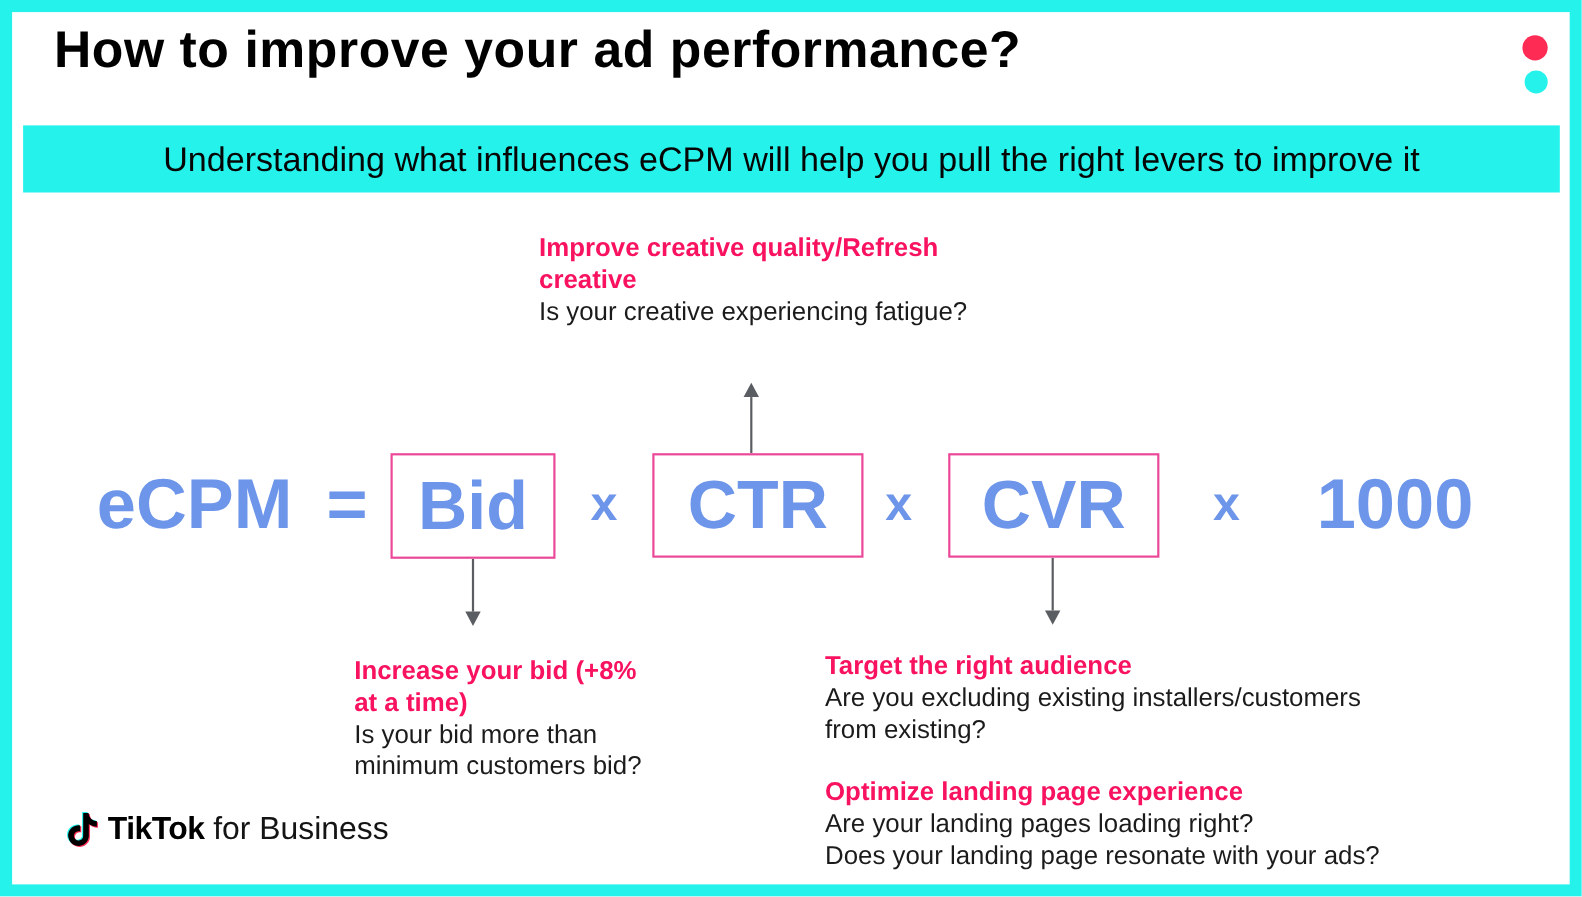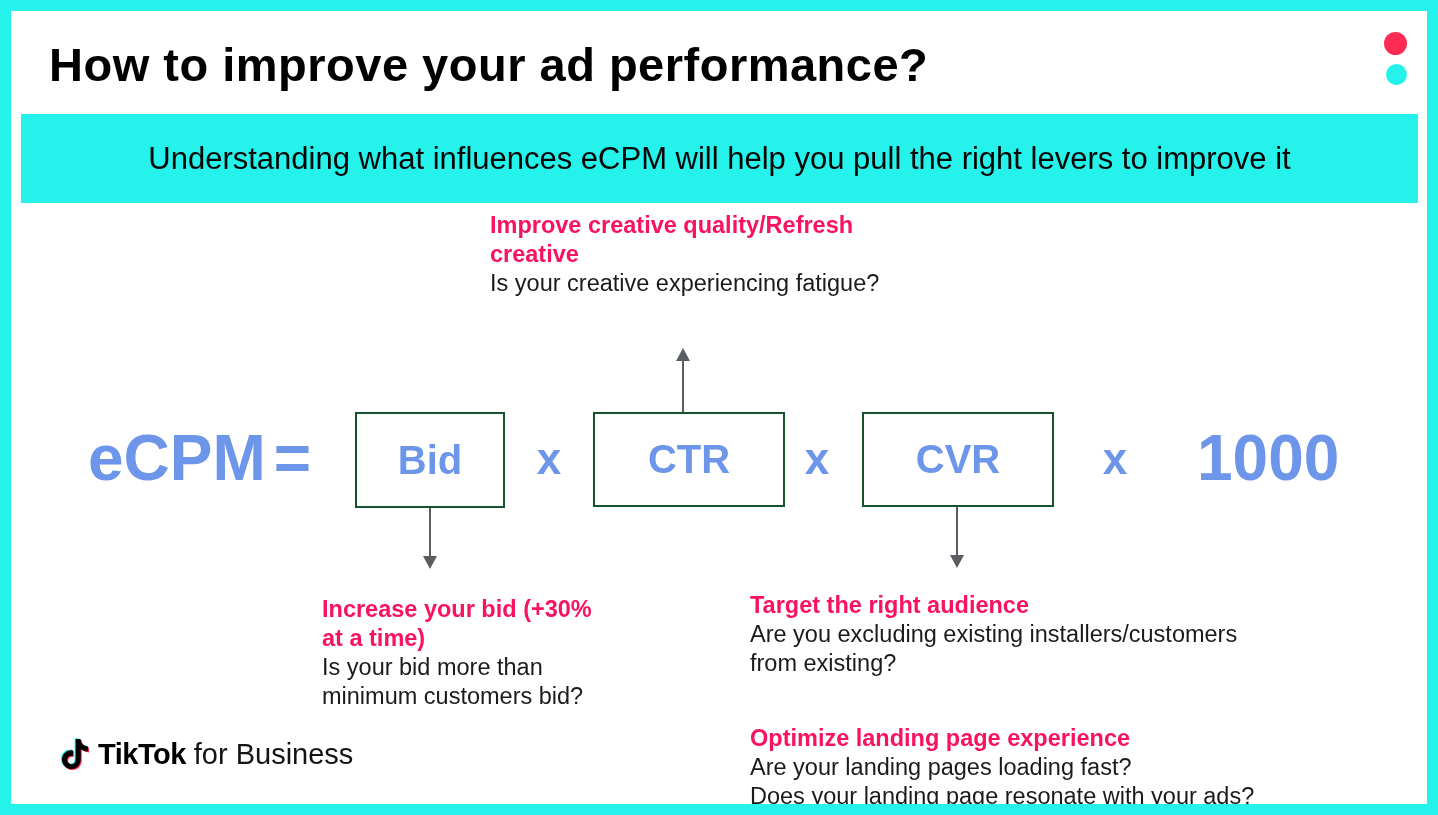--- a/index.html
+++ b/index.html
@@ -10,44 +10,44 @@
   body{background:#d8d8d8;font-family:"Liberation Sans",sans-serif;}
   .slide{
     position:relative;width:1438px;height:815px;background:#fff;overflow:hidden;
   }
   .frame{
     position:absolute;inset:0;border:11px solid var(--cyan,#24F2EB);
     pointer-events:none;z-index:50;
   }
   .title{
     position:absolute;left:49px;top:16px;font-size:47px;line-height:58px;
-    font-weight:800;color:#000;letter-spacing:.5px;white-space:nowrap;margin-top:20px;
+    font-weight:800;color:#000;letter-spacing:.5px;white-space:nowrap;
   }
   .dot{position:absolute;border-radius:50%;}
   .dot-red{left:1384px;top:32px;width:23px;height:23px;background:var(--red-dot,#FE2C55);}
   .dot-cyan{left:1386px;top:64px;width:21px;height:21px;background:var(--cyan,#24F2EB);}
   .banner{
-    position:absolute;left:21px;top:114px;width:1397px;height:89px;
+    position:absolute;left:21px;top:114px;width:1397px;height:61px;
     background:var(--cyan,#24F2EB);display:flex;align-items:center;justify-content:center;
   }
   .banner span{font-size:31px;color:#060606;white-space:nowrap;}
   .note{position:absolute;font-size:23.5px;line-height:29px;color:#1b1b1b;}
   .note .h{font-weight:700;color:var(--pink,#F8125F);}
   .note-creative{left:490px;top:211px;}
   .note-bid{left:322px;top:595px;}
   .note-cvr{left:750px;top:591px;}
-  .note .sect2{margin-top:46px;}
+  .note .sect2{margin-top:27px;}
   .formula-lhs{
-    position:absolute;left:88px;top:424px;display:flex;gap:8px;
+    position:absolute;left:88px;top:424px;display:flex;gap:31px;
     font-size:64px;line-height:68px;font-weight:700;color:var(--blue,#6D95E9);
   }
   .term-box{
-    position:absolute;border:2px solid #14532d;background:#fff;
+    position:absolute;border:2px solid #ec4899;background:#fff;
     display:flex;align-items:center;justify-content:center;
-    font-size:40px;font-weight:700;color:var(--blue,#6D95E9);
+    font-size:62px;font-weight:700;color:var(--blue,#6D95E9);
   }
   .box-bid{left:355px;top:412px;width:150px;height:96px;}
   .box-ctr{left:593px;top:412px;width:192px;height:95px;}
   .box-cvr{left:862px;top:412px;width:192px;height:95px;}
   .mult{
     position:absolute;top:429px;width:44px;text-align:center;
     font-size:44px;line-height:60px;font-weight:700;color:var(--blue,#6D95E9);
   }
   .x1{left:527px;} .x2{left:795px;} .x3{left:1093px;}
   .constant{
@@ -118,35 +118,35 @@
     <span>CTR</span>
   </div>
   <span class="mult x2">x</span>
   <div class="term-box box-cvr">
     <span>CVR</span>
   </div>
   <span class="mult x3">x</span>
   <div class="constant">1000</div>
 
   <div class="note note-bid">
-    <div class="h">Increase your bid (+30%</div>
+    <div class="h">Increase your bid (+8%</div>
     <div class="h">at a time)</div>
     <div>Is your bid more than</div>
     <div>minimum customers bid?</div>
   </div>
 
   <div class="note note-cvr">
     <div>
       <div class="h">Target the right audience</div>
       <div>Are you excluding existing installers/customers</div>
       <div>from existing?</div>
     </div>
     <div class="sect2">
       <div class="h">Optimize landing page experience</div>
-      <div>Are your landing pages loading fast?</div>
+      <div>Are your landing pages loading right?</div>
       <div>Does your landing page resonate with your ads?</div>
     </div>
   </div>
 
   <div class="logo">
     <svg viewBox="0 0 24 24" aria-hidden="true">
       <g transform="translate(-0.8,-0.6)">
           <path style="fill:var(--cyan,#24F2EB)" d="M12.525.02c1.31-.02 2.61-.01 3.91-.02.08 1.53.63 3.09 1.75 4.17 1.12 1.11 2.7 1.62 4.24 1.79v4.03c-1.44-.05-2.89-.35-4.2-.97-.57-.26-1.1-.59-1.62-.93-.01 2.92.01 5.84-.02 8.75-.08 1.4-.54 2.79-1.35 3.94-1.31 1.92-3.58 3.17-5.91 3.21-1.43.08-2.86-.31-4.08-1.03-2.02-1.19-3.44-3.37-3.65-5.71-.02-.5-.03-1-.01-1.49.18-1.9 1.12-3.72 2.58-4.96 1.66-1.44 3.98-2.13 6.15-1.72.02 1.48-.04 2.96-.04 4.44-.99-.32-2.15-.23-3.02.37-.63.41-1.11 1.04-1.36 1.75-.21.51-.15 1.07-.14 1.61.24 1.64 1.82 3.02 3.5 2.87 1.12-.01 2.19-.66 2.77-1.61.19-.33.4-.67.41-1.06.1-1.79.06-3.57.07-5.36.01-4.03-.01-8.05.02-12.07z"></path>
         </g>
       <g transform="translate(0.8,0.8)">

